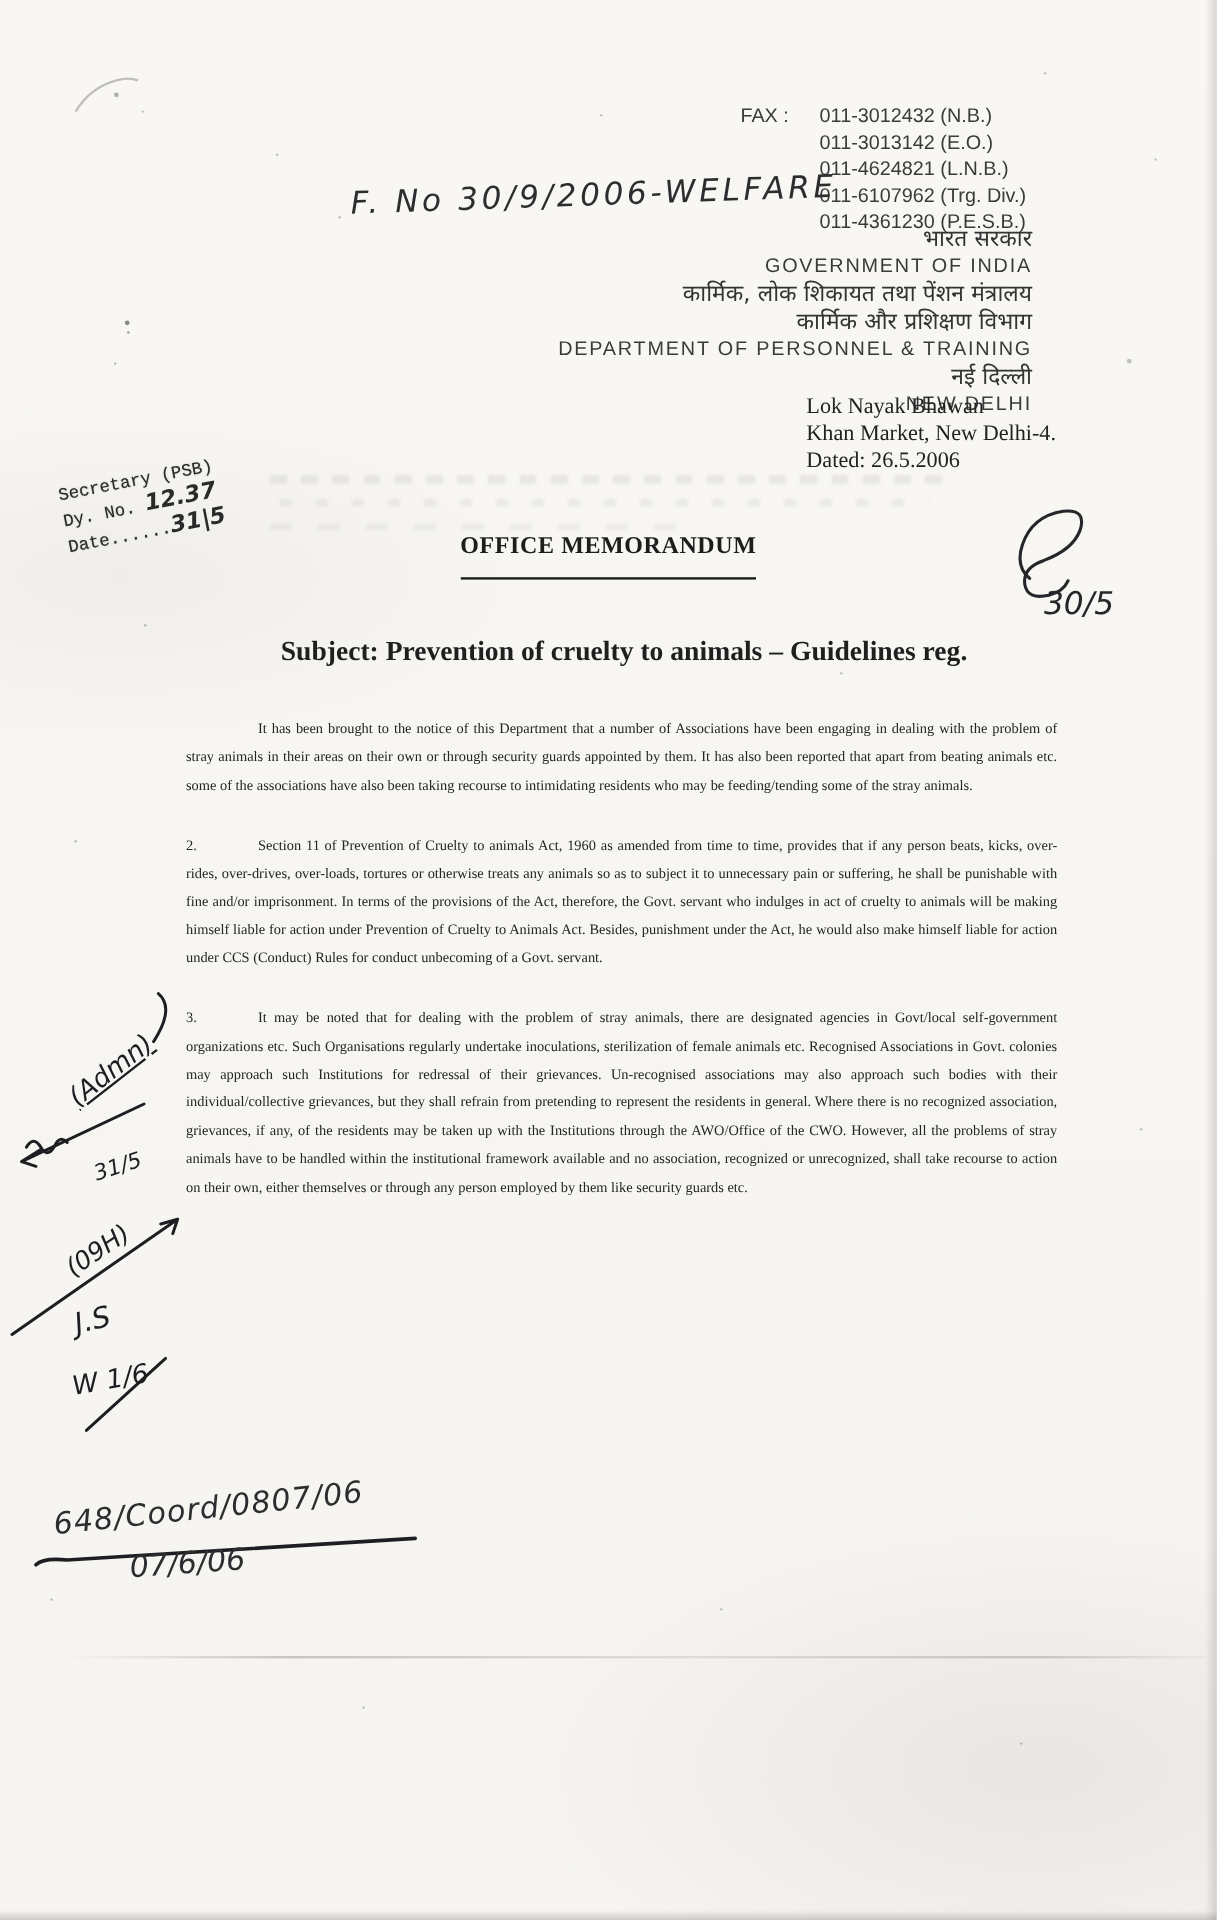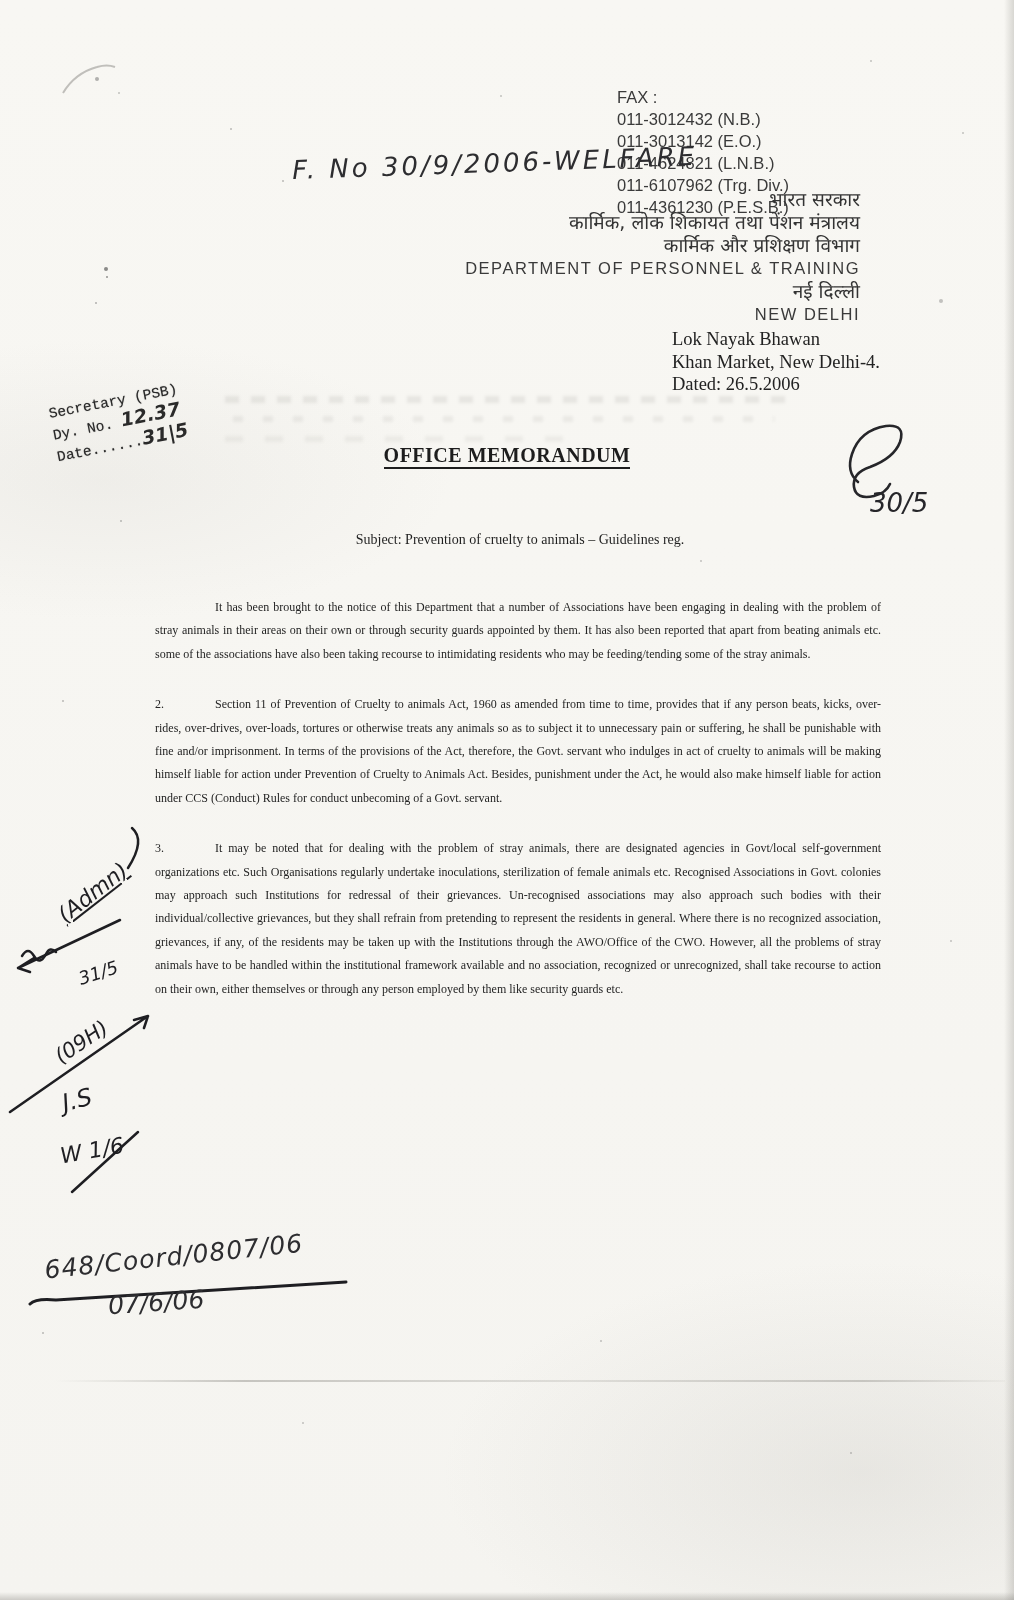--- a/index.html
+++ b/index.html
@@ -27,48 +27,48 @@
       940px 300px 0 1px rgba(70,70,70,.3), 120px 520px 0 0 rgba(70,70,70,.35),
       95px 302px 0 0 rgba(70,70,70,.4), 700px 560px 0 0 rgba(70,70,70,.3),
       282px 180px 0 0 rgba(70,70,70,.35), 962px 132px 0 0 rgba(70,70,70,.3),
       62px 700px 0 0 rgba(70,70,70,.35), 950px 940px 0 0 rgba(70,70,70,.3),
       42px 1332px 0 0 rgba(70,70,70,.35), 600px 1340px 0 0 rgba(70,70,70,.3),
       850px 1452px 0 0 rgba(70,70,70,.3), 302px 1422px 0 0 rgba(70,70,70,.3),
       820px 200px 0 0 rgba(70,70,70,.3), 500px 95px 0 0 rgba(70,70,70,.3),
       105px 268px 0 1px rgba(50,50,50,.55), 106px 276px 0 0 rgba(50,50,50,.5);}
   
   .fax{position:absolute;left:617px;top:86px;display:flex;
-    font-family:"Liberation Sans",sans-serif;font-size:16.5px;line-height:22px;color:#3a3a3a;flex-direction:column;}
+    font-family:"Liberation Sans",sans-serif;font-size:16.5px;line-height:22px;color:#3a3a3a;}
   .fax-label{width:66px;}
   .fax-lines span{display:block;white-space:nowrap;}
   
   .hand{font-family:"DejaVu Sans",sans-serif;font-style:italic;color:#2d2d30;}
   .fileno{position:absolute;left:292px;top:148px;font-size:26px;letter-spacing:3px;
     transform:rotate(-2deg);white-space:nowrap;}
   
   .header{position:absolute;left:70px;top:188px;width:790px;text-align:right;}
   .h-hi{font-family:"DejaVu Sans",sans-serif;font-size:19px;line-height:23px;color:#333;}
   .h-en{font-family:"Liberation Sans",sans-serif;font-size:16.5px;line-height:23px;letter-spacing:1.5px;color:#3a3a3a;}
   
   .address{position:absolute;right:134px;top:328px;text-align:left;font-size:18.5px;line-height:22.5px;color:#222;}
   
   .stamp{position:absolute;left:52px;top:392px;transform:rotate(-11deg);
     font-family:"Liberation Mono","DejaVu Sans Mono",monospace;font-size:14.5px;line-height:19px;
     color:#2a2a2a;text-shadow:0 0 1px rgba(40,40,40,.5);white-space:nowrap;}
   .stamp .hv{font-family:"DejaVu Sans",sans-serif;font-style:italic;font-size:19px;font-weight:bold;text-shadow:none;}
   
   .om-wrap{position:absolute;left:0;top:444px;width:1014px;text-align:center;}
-  .om{font-size:20px;font-weight:bold;letter-spacing:.5px;border-bottom:2.5px solid #1d1d1d;padding-bottom:1px;color:#1d1d1d;}
+  .om{font-size:20px;font-weight:bold;letter-spacing:.5px;border-bottom:2.5px solid #1d1d1d;padding-bottom:15px;color:#1d1d1d;}
   
   .sig{position:absolute;left:828px;top:412px;}
   .sig svg{display:block;}
   .sig text{font-family:"DejaVu Sans",sans-serif;font-style:italic;font-size:26px;fill:#26262a;}
   
   .subject-wrap{position:absolute;left:0;top:530px;width:1040px;text-align:center;}
-  .subject{font-size:14px;font-weight:normal;color:#1f1f1f;}
+  .subject{font-size:23px;font-weight:bold;color:#1f1f1f;}
   
   .body{position:absolute;left:155px;top:596px;width:726px;
     font-size:12px;line-height:23.4px;text-align:justify;color:#242424;}
   .body p{margin:0 0 27px 0;}
   .pnum{display:inline-block;width:60px;}
   
   .ghost{position:absolute;left:225px;top:392px;width:570px;height:52px;opacity:.5;filter:blur(1.5px);
     background:
       repeating-linear-gradient(90deg, rgba(130,128,122,.28) 0 14px, transparent 14px 26px) 0 4px/100% 7px no-repeat,
       repeating-linear-gradient(90deg, rgba(130,128,122,.22) 0 10px, transparent 10px 30px) 8px 24px/95% 6px no-repeat,
@@ -113,20 +113,21 @@
       <span>011-4624821 (L.N.B.)</span>
       <span>011-6107962 (Trg. Div.)</span>
       <span>011-4361230 (P.E.S.B.)</span>
     </div>
   </div>
 
   <div class="hand fileno">F. No 30/9/2006-WELFARE</div>
 
   <div class="header">
     <div class="h-hi">भारत सरकार</div>
+    <div class="h-en">GOVERNMENT OF INDIA</div>
     <div class="h-hi">कार्मिक, लोक शिकायत तथा पेंशन मंत्रालय</div>
     <div class="h-hi">कार्मिक और प्रशिक्षण विभाग</div>
     <div class="h-en">DEPARTMENT OF PERSONNEL &amp; TRAINING</div>
     <div class="h-hi">नई दिल्ली</div>
     <div class="h-en">NEW DELHI</div>
   </div>
 
   <div class="address">
     <div>Lok Nayak Bhawan</div>
     <div>Khan Market, New Delhi-4.</div>

